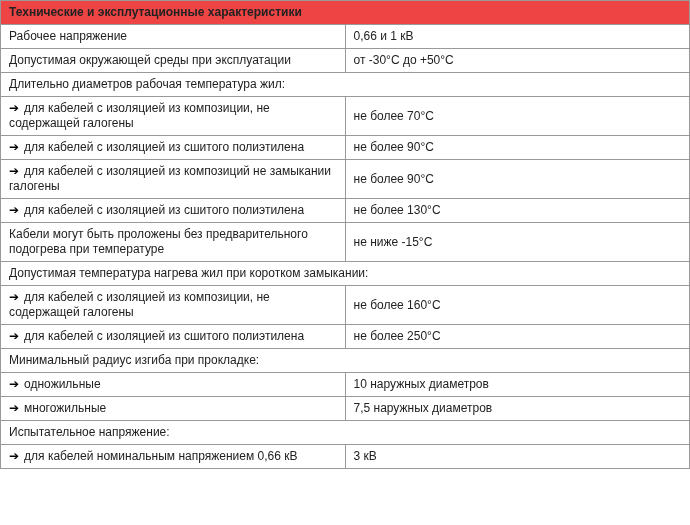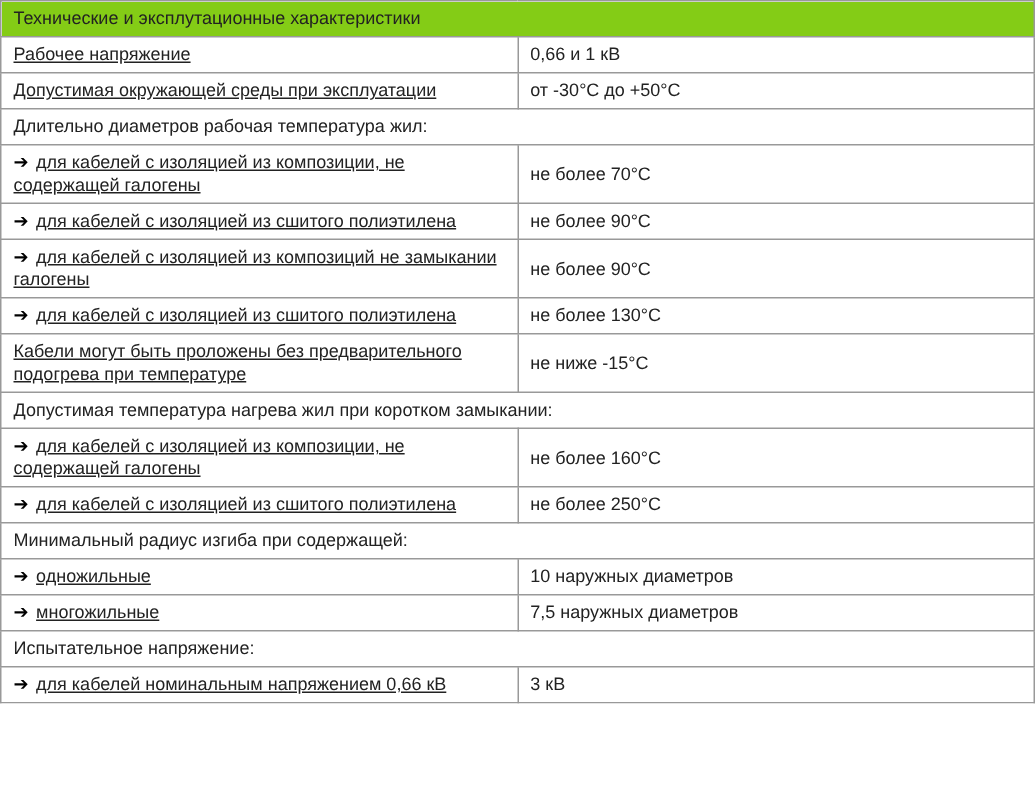--- a/index.html
+++ b/index.html
@@ -19,30 +19,29 @@
     line-height: 15px;
   }
   table.specs td, table.specs th {
     border: 1px solid #999999;
     padding: 4px 8px;
     vertical-align: middle;
     text-align: left;
     overflow: hidden;
   }
   th.table-title {
-    background: #84cc16;
-    font-weight: normal;
+    background: #ef4444;
+    font-weight: bold;
     font-size: 12px;
     padding: 8px 6px 8px 6px;
     border: 1px solid #999999;
   }
   td.col-label {
     width: 462px;
     box-sizing: border-box;
-    text-decoration: underline;
   }
   td.col-value {
     box-sizing: border-box;
   }
   td.section-cell {
     text-align: center;
   }
   span.arrow-icon {
     display: inline-block;
     margin-right: 5px;
@@ -96,21 +95,21 @@
       </tr>
       <tr>
         <td class="col-label"><span class="arrow-icon">➔</span><span>для кабелей с изоляцией из композиции, не содержащей галогены</span></td>
         <td class="col-value">не более 160°С</td>
       </tr>
       <tr>
         <td class="col-label"><span class="arrow-icon">➔</span><span>для кабелей с изоляцией из сшитого полиэтилена</span></td>
         <td class="col-value">не более 250°С</td>
       </tr>
       <tr>
-        <td class="section-cell" colspan="2">Минимальный радиус изгиба при содержащей:</td>
+        <td class="section-cell" colspan="2">Минимальный радиус изгиба при прокладке:</td>
       </tr>
       <tr>
         <td class="col-label"><span class="arrow-icon">➔</span><span>одножильные</span></td>
         <td class="col-value">10 наружных диаметров</td>
       </tr>
       <tr>
         <td class="col-label"><span class="arrow-icon">➔</span><span>многожильные</span></td>
         <td class="col-value">7,5 наружных диаметров</td>
       </tr>
       <tr>

